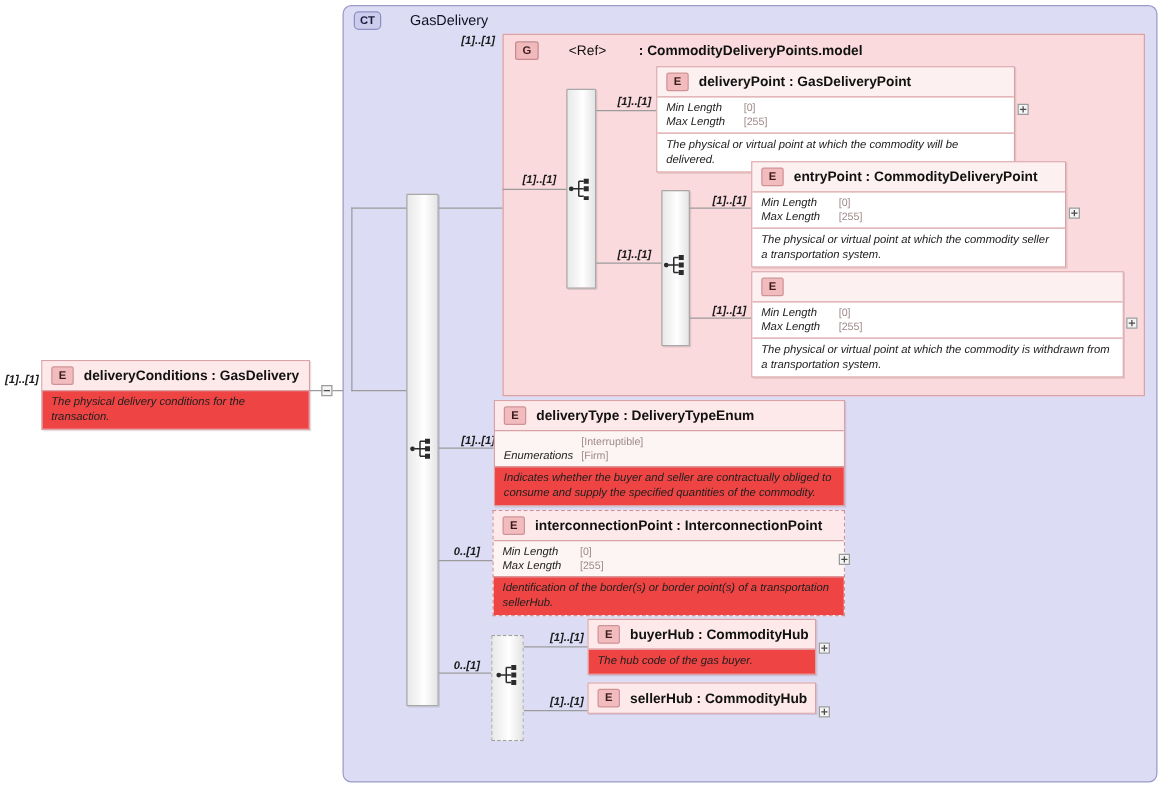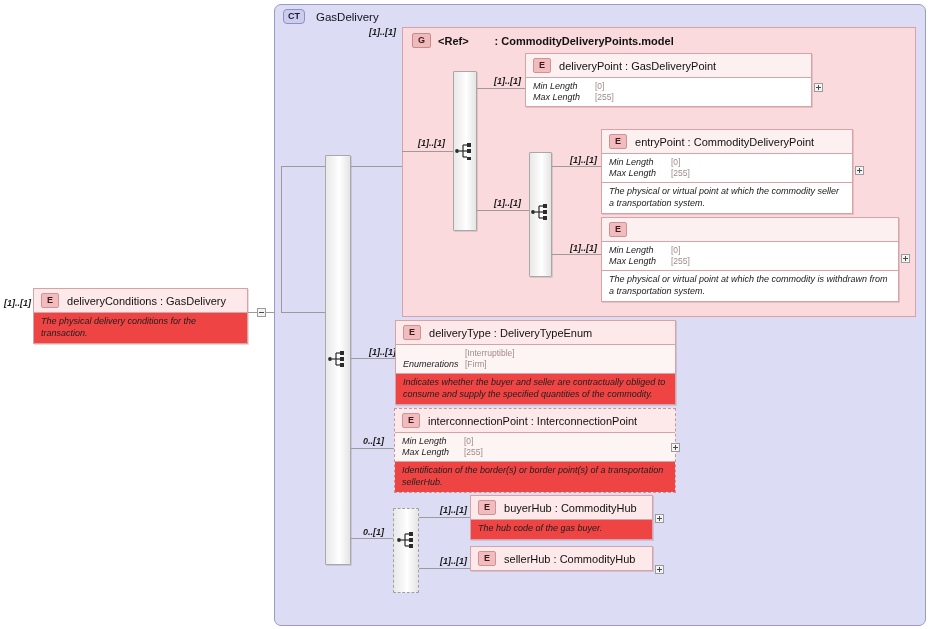--- a/index.html
+++ b/index.html
@@ -19,21 +19,21 @@
 
   
   .ct-box{
     background:#dcdcf5;
     border:1px solid #9a9ac8;
     border-radius:7px;
   }
   .ct-head{
     position:absolute;
     left:8px; top:4px;
-    display:flex; align-items:center; gap:11px;
+    display:flex; align-items:center; gap:23px;
   }
   .tag{
     display:inline-block;
     border:1px solid #8f8fc4;
     border-radius:4px;
     background:#ccccec;
     color:#1a1a3a;
     font-size:9px;
     font-weight:bold;
     line-height:11px;
@@ -77,23 +77,23 @@
     background:#fadadd;
     border:1px solid #d9a2a6;
   }
   .group-head{
     position:absolute;
     left:9px; top:5px;
     display:flex; align-items:center;
   }
   .group-head .lbl-ref{
     font-size:11px;
-    font-weight:bold;
+    font-weight:normal;
     color:#111;
-    margin-left:7px;
+    margin-left:24px;
   }
   .group-head .lbl-type{
     font-size:11px;
     font-weight:bold;
     color:#111;
     margin-left:26px;
   }
 
   
   .el-box{
@@ -109,21 +109,21 @@
   .el-head{
     display:flex;
     align-items:center;
     gap:8px;
     padding:4px 6px 4px 7px;
     background:#fde9ea;
   }
   .el-box.white .el-head{background:#fdf0f1;}
   .el-name{
     font-size:11px;
-    font-weight:normal;
+    font-weight:bold;
     color:#111;
     white-space:nowrap;
   }
   .el-facets{
     border-top:1px solid #d9a2a6;
     padding:3px 6px 3px 7px;
     background:#fdf4f4;
   }
   .facet-row{
     display:flex;
@@ -284,20 +284,21 @@
     <div class="el-facets">
       <div class="facet-row">
         <span class="facet-key">Min Length</span>
         <span class="facet-val">[0]</span>
       </div>
       <div class="facet-row">
         <span class="facet-key">Max Length</span>
         <span class="facet-val">[255]</span>
       </div>
     </div>
+    <div class="el-desc">The physical or virtual point at which the commodity will be delivered.</div>
   </div>
   <div class="handle plus" style="left:814px; top:83px;"></div>
 
   <div class="line-h" style="left:477px; top:210px; width:52px;"></div>
   <div class="card" style="left:494px; top:198px;">[1]..[1]</div>
 
   <div class="abs seq-bar" style="left:529px; top:152px; width:23px; height:125px;"></div>
   <svg class="seq-icon" style="left:530px; top:203px;" viewBox="0 0 22 18">
     <circle cx="3" cy="9" r="1.9" fill="#2b2b2b"></circle>
     <line x1="4.5" y1="9" x2="9" y2="9" stroke="#2b2b2b" stroke-width="1.2"></line>

